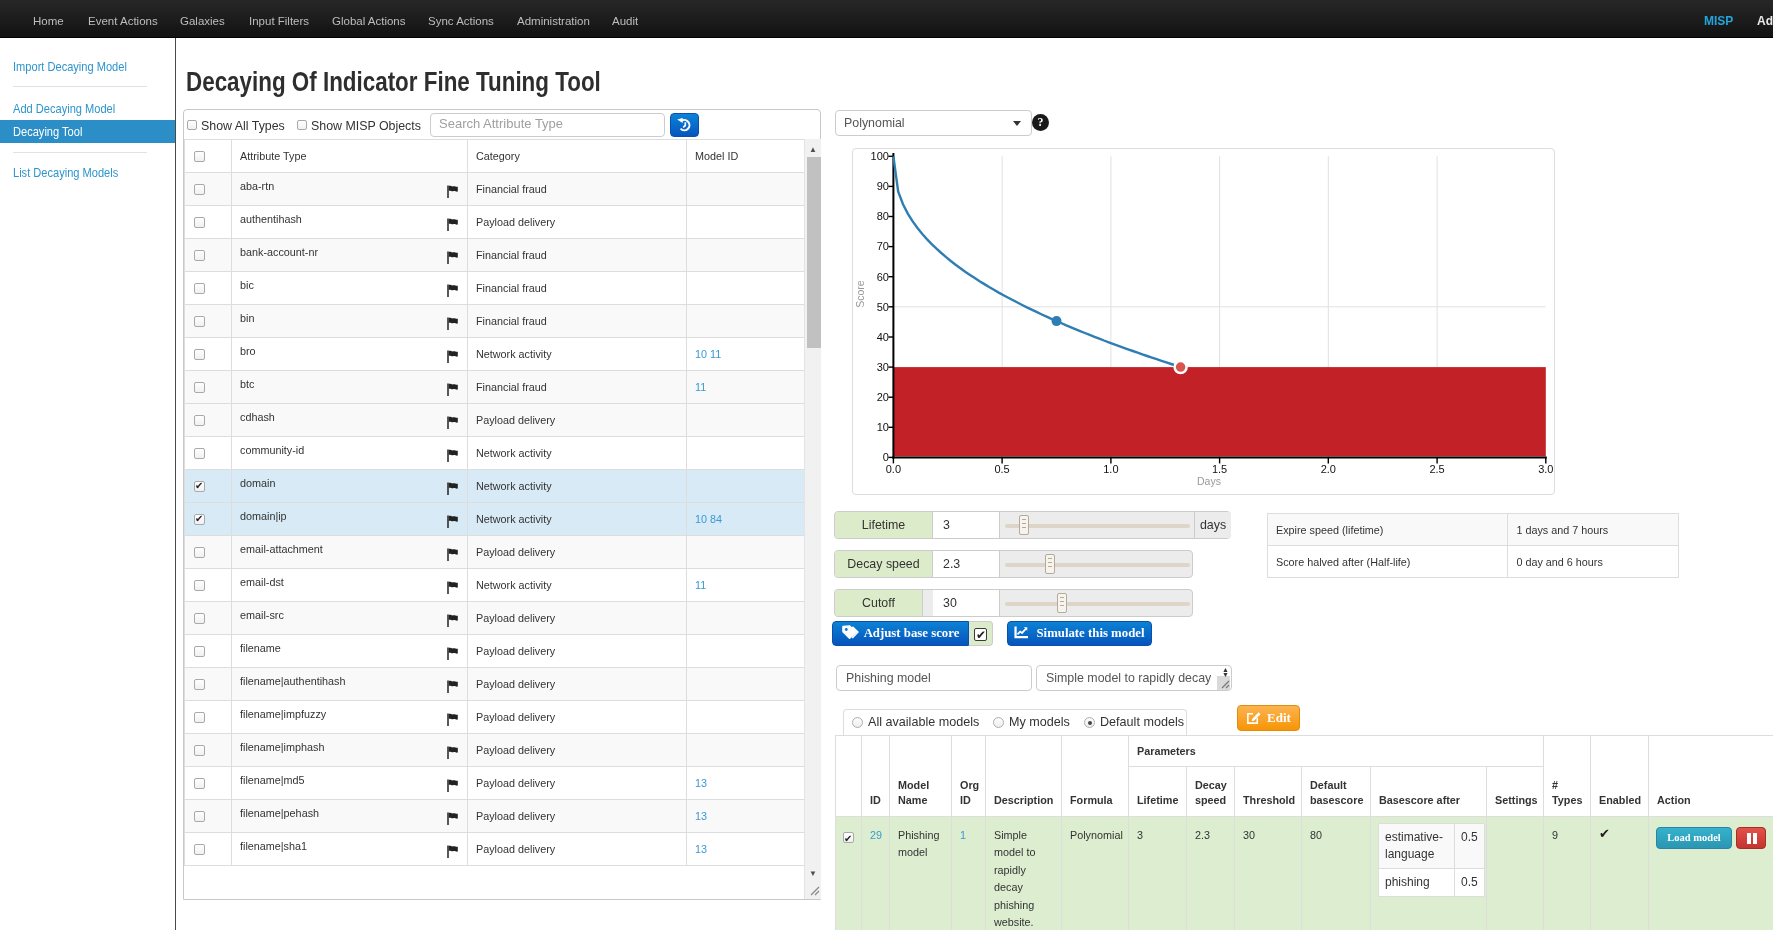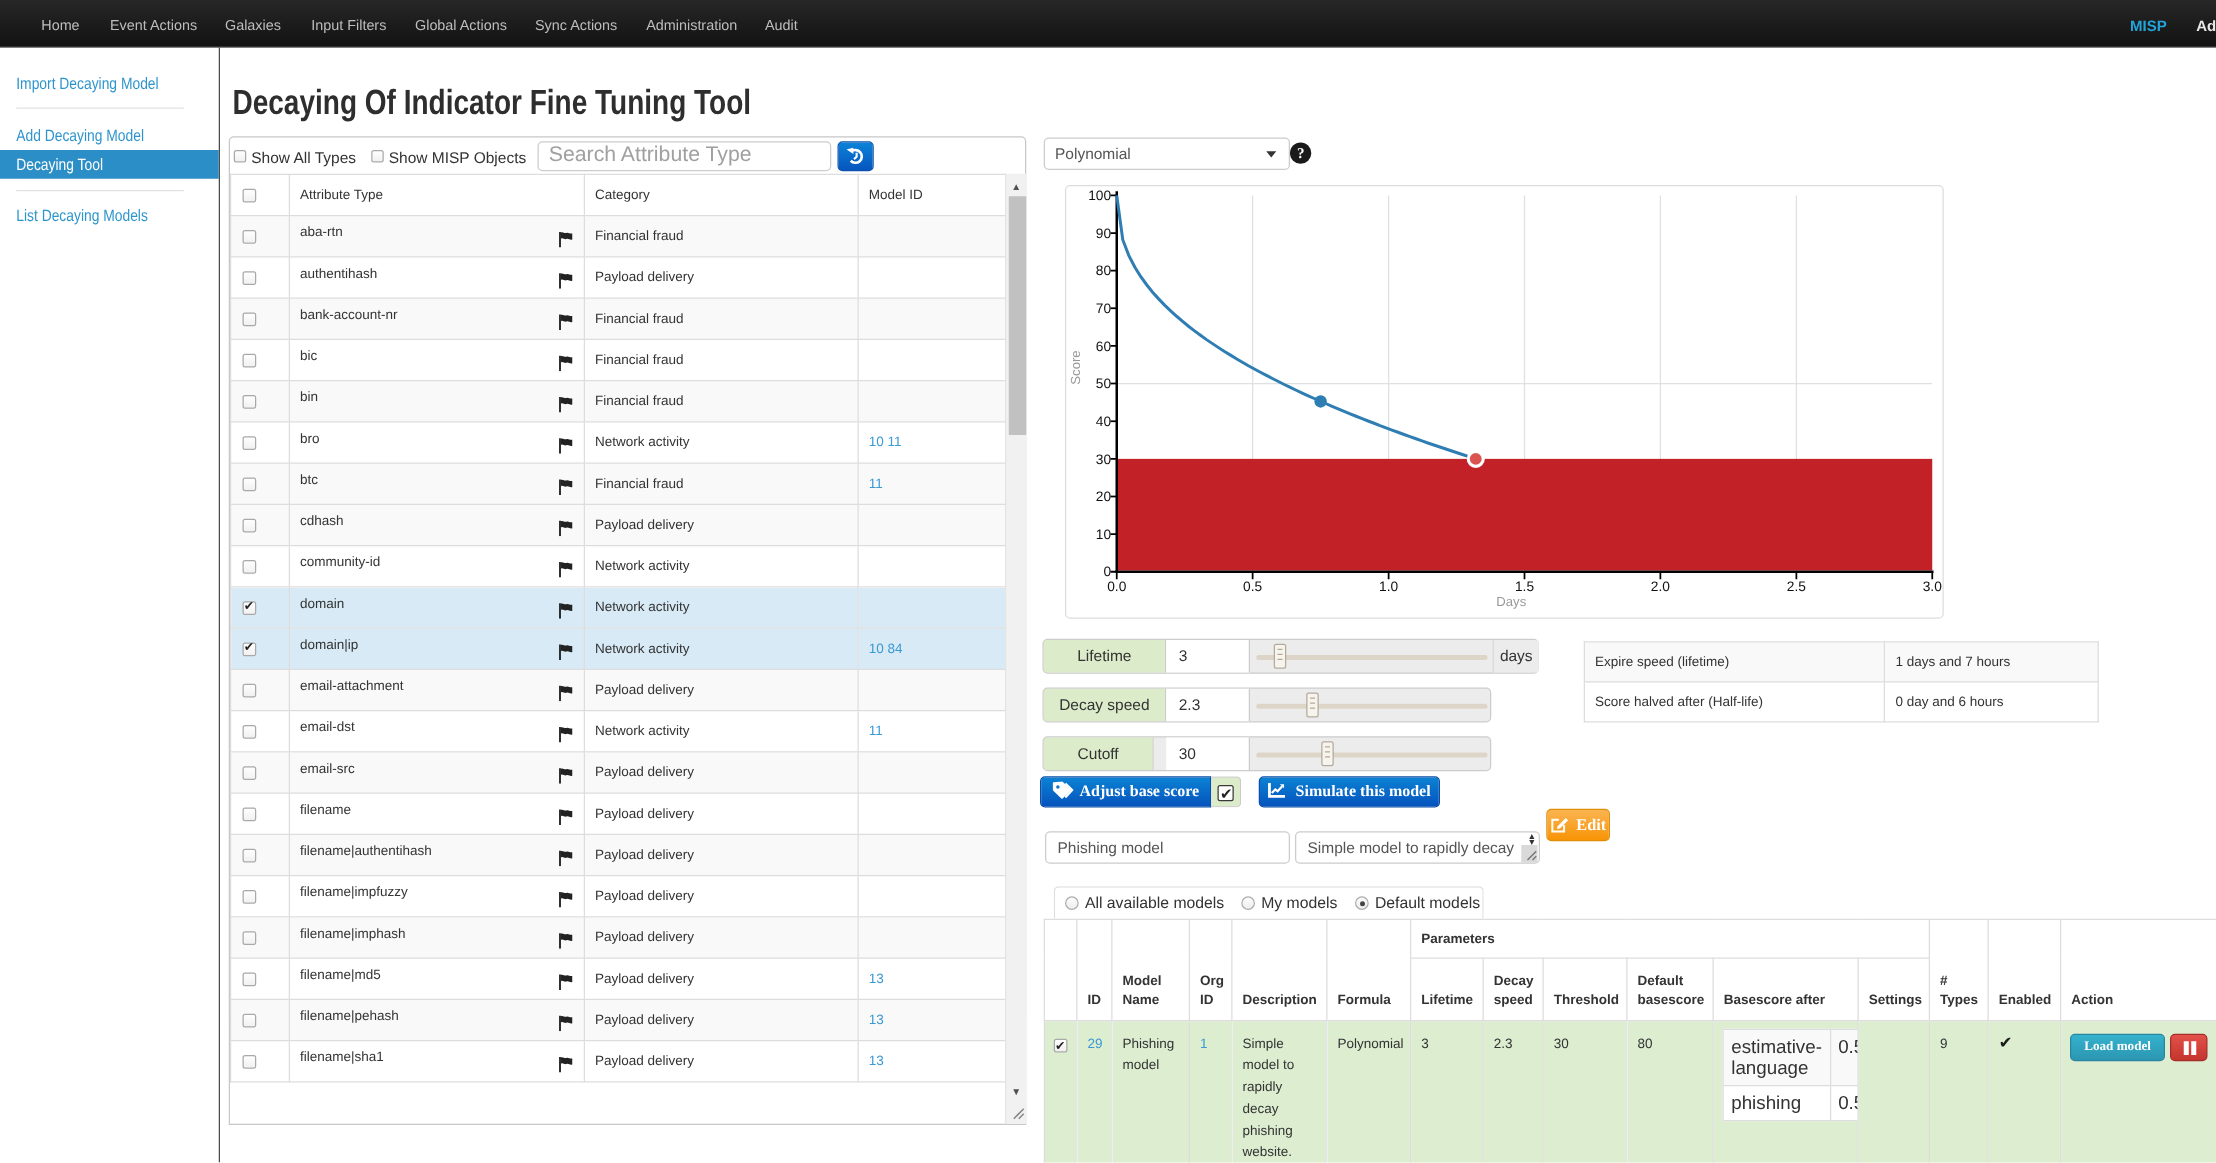--- a/index.html
+++ b/index.html
@@ -17,21 +17,21 @@
 .sbactive b{position:absolute;left:13px;top:3.5px;color:#fff;font-size:13.2px;white-space:nowrap}
 h2.title{position:absolute;left:186px;top:66px;font-size:28px;font-weight:bold;color:#2e2e2e;white-space:nowrap}
 h2.title span{display:inline-block;transform:scaleX(0.80);transform-origin:0 50%}
 
 .lpanel{left:183px;top:109px;width:638px;height:791px;border:1px solid #c8c8c8;border-radius:4px 4px 0 0}
 .cb{display:inline-block;width:10px;height:10px;border:1px solid #a9a9a9;border-radius:2px;background:linear-gradient(to bottom,#fefefe,#f1f1f1);vertical-align:middle}
 .cbt{width:11px;height:11px}
 .cbchk{position:relative}
 .cbchk:after{content:"\2714";position:absolute;left:0px;top:-2.5px;font-size:10px;color:#222}
 .srow{position:absolute;left:0;top:0;width:100%;height:30px;font-size:12.4px;color:#333}
-.sinput{position:absolute;left:246px;top:2.5px;width:235px;height:24px;border:1px solid #ccc;border-radius:4px;padding-left:8px;font-size:17px;color:#a0a0a0;line-height:20px}
+.sinput{position:absolute;left:246px;top:2.5px;width:235px;height:24px;border:1px solid #ccc;border-radius:4px;padding-left:8px;font-size:13px;color:#a0a0a0;line-height:20px}
 .sbtn{position:absolute;left:486px;top:2.5px;width:29px;height:24px;border:1px solid #0a51ad;border-radius:4px;background:linear-gradient(to bottom,#0b83d8,#0655be)}
 .atable{position:absolute;left:0;top:29px;width:620px;border-collapse:collapse;table-layout:fixed;font-size:10.8px;color:#333}
 .atable td,.atable th{border:1px solid #ddd;height:33px;padding:0 0 0 8px;text-align:left;font-weight:normal;overflow:hidden;white-space:nowrap}
 .atable th{font-weight:normal}
 .atable tr.odd{background:#f9f9f9}
 .atable tr.sel{background:#d7eaf6}
 .flag{float:right;margin-right:8px;margin-top:5px}
 .mlink{color:#3b99d4;text-decoration:none}
 .sc-track{position:absolute;left:620px;top:29px;width:17px;height:760px;background:#f1f1f1;border-left:1px solid #e4e4e4}
 .sc-thumb{position:absolute;left:1.5px;top:18px;width:14px;height:191px;background:#c1c1c1}
@@ -59,21 +59,21 @@
 .extable td{border:1px solid #ddd;height:32px;padding-left:8px}
 
 .radiobox{left:843px;top:709px;width:344px;height:26px;border:1px solid #ddd;border-bottom:none;border-radius:4px 4px 0 0;background:#fff;font-size:12.6px;color:#333}
 .radio{position:absolute;width:11px;height:11px;border:1px solid #adadad;border-radius:50%;background:linear-gradient(to bottom,#fdfdfd,#eee);top:7px}
 .radio.on:after{content:"";position:absolute;left:2.5px;top:2.5px;width:4px;height:4px;border-radius:50%;background:#444}
 .mtable{position:absolute;left:835px;top:735px;width:938px;border-collapse:collapse;table-layout:fixed;font-size:10.8px;color:#333}
 .mtable th,.mtable td{border:1px solid #ddd;text-align:left;padding:0 0 0 8px;overflow:hidden}
 .mtable th{font-weight:bold;line-height:15px}
 .mtable .hb{vertical-align:bottom;padding-bottom:8px}
 .mtable td{vertical-align:top;padding-top:10px;line-height:17.4px;background:#dcedd0}
-.btable{border-collapse:collapse;background:#fff;font-size:15px}
+.btable{border-collapse:collapse;background:#fff;font-size:12px}
 .btable td{border:1px solid #ddd;padding:5px 6px;vertical-align:top;background:#fff;line-height:17px}
 .loadbtn{display:inline-block;width:76px;height:22px;background:linear-gradient(to bottom,#35b2cd,#2b96b2);border:1px solid #2a85a5;border-radius:4px;color:#fff;font-family:"Liberation Serif",serif;font-weight:bold;font-size:10.5px;text-align:center;line-height:20px}
 .pausebtn{display:inline-block;width:30px;height:22px;background:linear-gradient(to bottom,#e2514a,#c4352e);border:1px solid #a52f28;border-radius:4px;vertical-align:top;margin-left:4px;position:relative}
 .pausebtn:before{content:"";position:absolute;left:10px;top:5px;width:4px;height:11px;background:#fff}
 .pausebtn:after{content:"";position:absolute;left:15.5px;top:5px;width:4px;height:11px;background:#fff}
 .bigcb{position:absolute;left:5px;top:6px;width:13px;height:13px;border:1.5px solid #3a3a3a;border-radius:2px;background:#fff}
 .bigcb:after{content:"\2714";position:absolute;left:1px;top:-1px;font-size:12px;color:#222}
 </style></head><body>
 
 <div class="abs nav">
@@ -423,21 +423,21 @@
   </div>
 <div class="bluebtn" style="left:1007px;top:621px;width:145px;line-height:23px"><svg width="15" height="13" viewBox="0 0 16 14" style="vertical-align:-2px;margin-right:7px">
       <path d="M1.6 0.5 L1.6 12 L15 12" stroke="#fff" stroke-width="2.4" fill="none"></path>
       <path d="M3.6 9 L6.6 6 L8.6 7.5 L12.6 3.2" stroke="#fff" stroke-width="1.9" fill="none"></path>
       <path d="M10.6 1.4 L14.2 1.4 L14.2 5 Z" fill="#fff"></path>
     </svg>Simulate this model</div>
 <div class="tinput" style="left:836px;top:665px;width:196px">Phishing model</div>
 <div class="tinput" style="left:1036px;top:665px;width:196px;overflow:hidden">Simple model to rapidly decay<div style="position:absolute;right:1px;top:10px;width:13px;height:15px;background:#d9d9d9"></div><div style="position:absolute;right:2px;top:1px;font-size:7px;color:#333;line-height:5px;text-align:center">▲<br>▼</div><svg style="position:absolute;right:1px;bottom:1px" width="12" height="12" viewBox="0 0 12 12">
       <path d="M11 4 L4 11 M11 8 L8 11" stroke="#777" stroke-width="1.2"></path>
     </svg></div>
-<div class="orangebtn" style="left:1237px;top:647px;width:51px;line-height:24px"><svg width="15" height="15" viewBox="0 0 16 16" style="vertical-align:-3px;margin-right:6px">
+<div class="orangebtn" style="left:1237px;top:705px;width:63px;line-height:24px"><svg width="15" height="15" viewBox="0 0 16 16" style="vertical-align:-3px;margin-right:6px">
       <path d="M12 8.5 L12 14 L2 14 L2 4 L7.5 4" stroke="#fff" stroke-width="1.7" fill="none"></path>
       <path d="M6.5 9.5 L13.5 2.5 L15.5 4.5 L8.5 11.5 L6 12 Z" fill="#fff"></path>
     </svg>Edit</div>
 <table class="extable">
     <tbody>
       <tr style="background:#f9f9f9">
         <td style="width:241px">Expire speed (lifetime)</td>
         <td style="width:171px">1 days and 7 hours</td>
       </tr>
       <tr>

